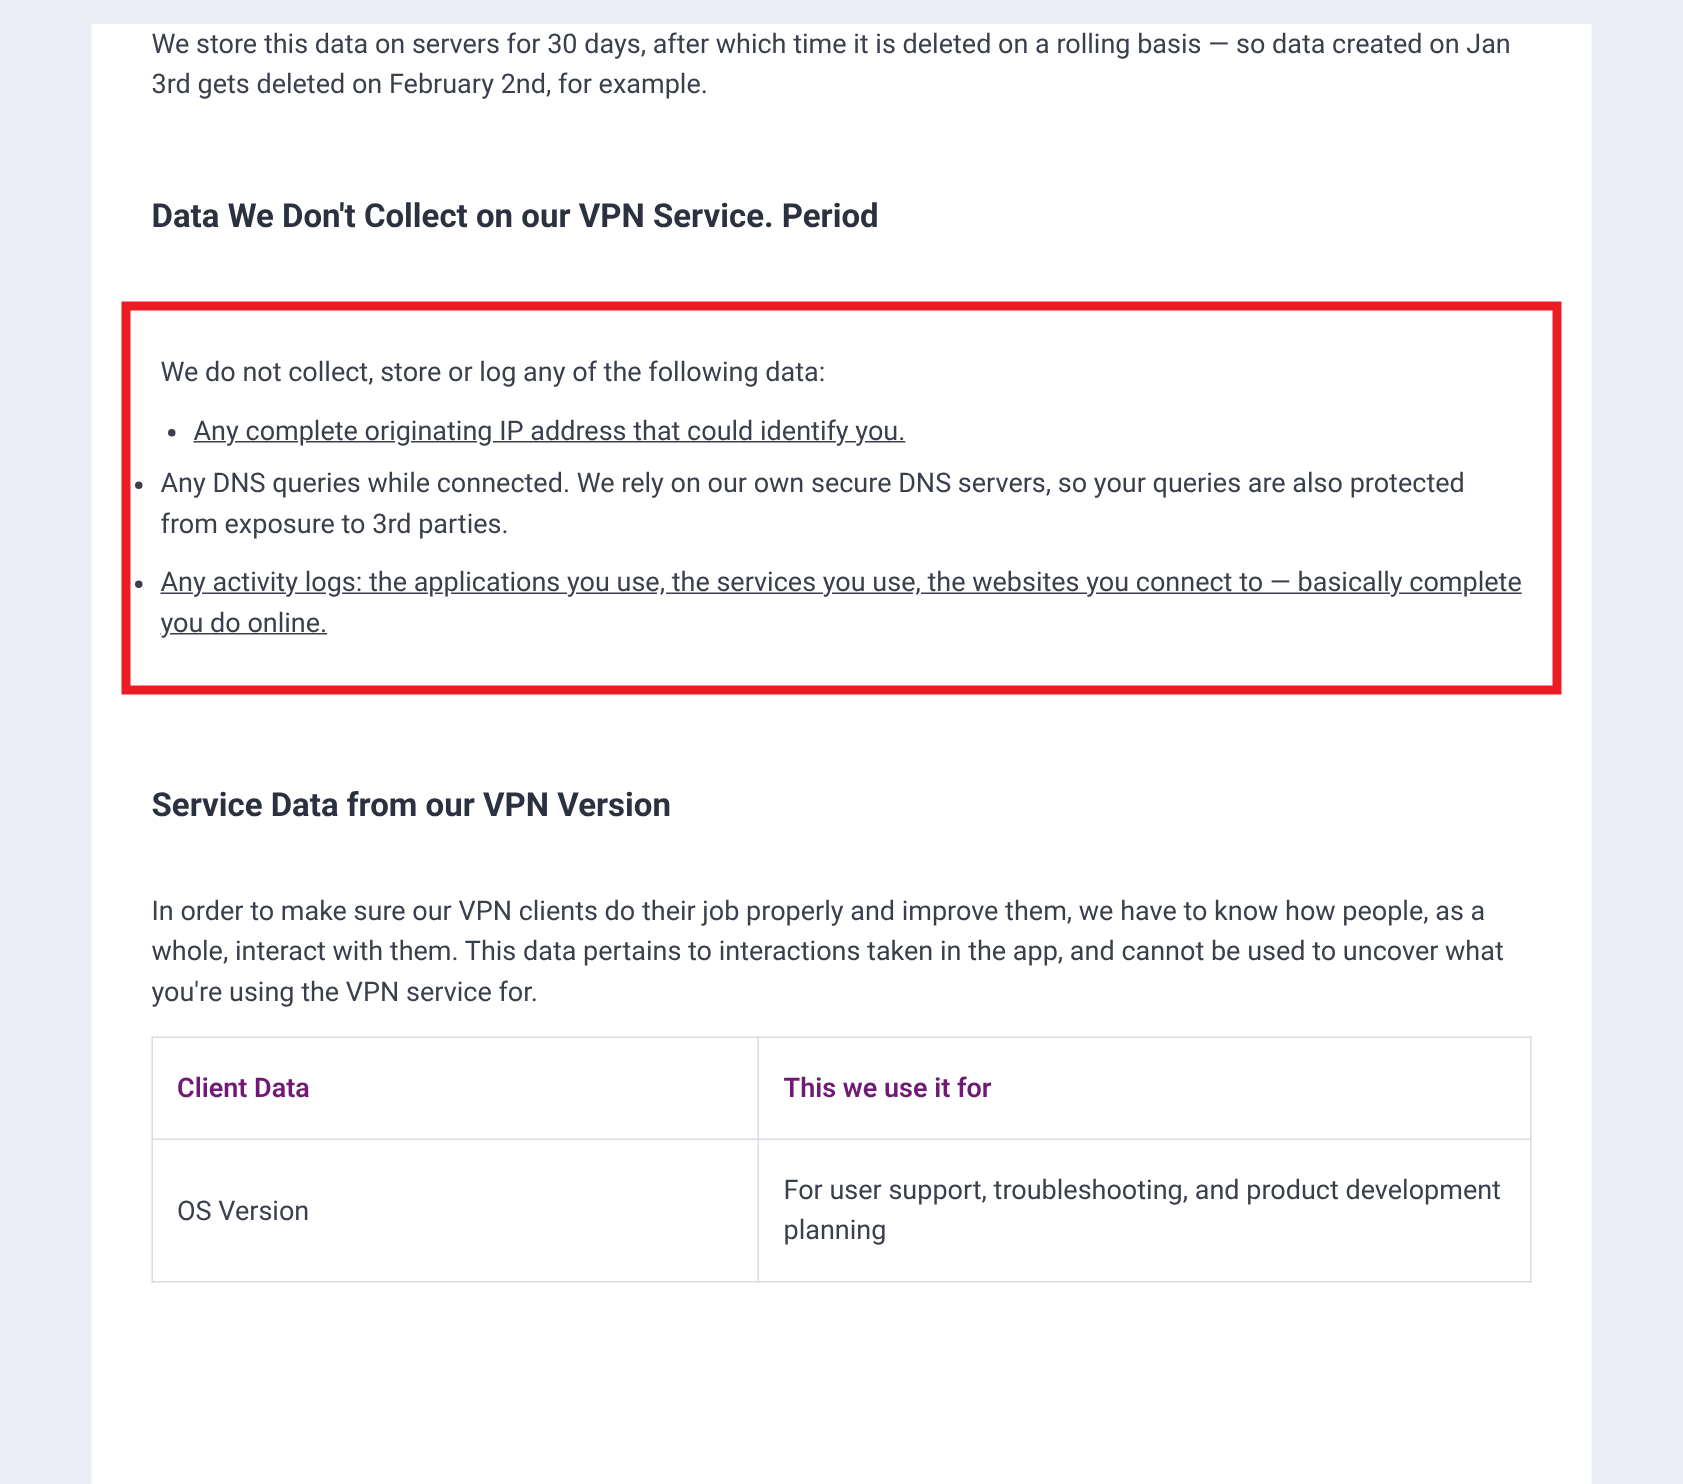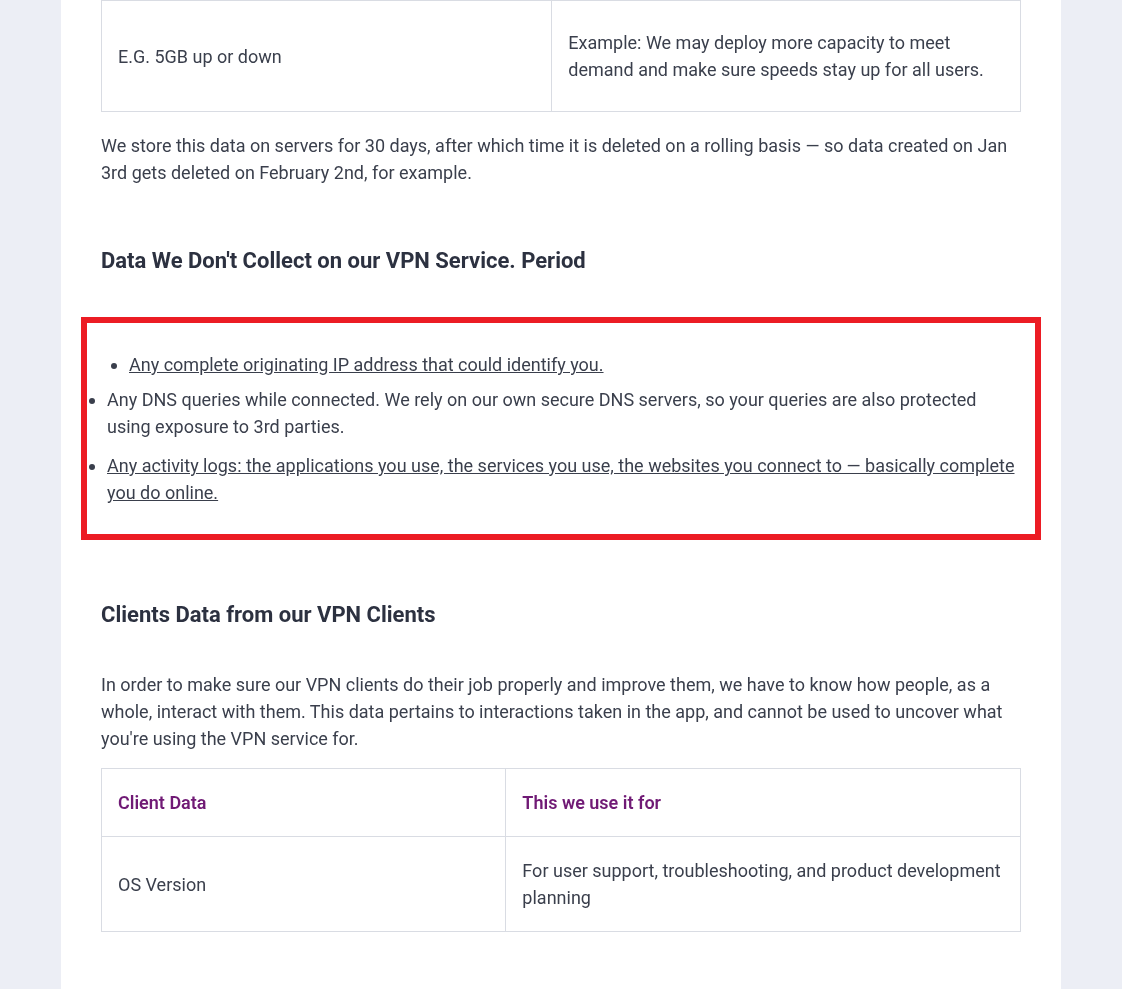--- a/index.html
+++ b/index.html
@@ -81,44 +81,37 @@
     .table-top td {
       padding: 28px 16px;
     }
   </style>
 </head>
 <body>
 
 <div class="page-container">
   <div class="content">
 
-    <table class="table-top">
-      <tbody>
-        <tr>
-          <td style="width:49%;">E.G. 5GB up or down</td>
-          <td style="width:51%;">Example: We may deploy more capacity to meet demand and make sure speeds stay up for all users.</td>
-        </tr>
-      </tbody>
-    </table>
 
     <p>We store this data on servers for 30 days, after which time it is deleted on a rolling basis — so data created on Jan 3rd gets deleted on February 2nd, for example.</p>
 
     <h2>Data We Don't Collect on our VPN Service. Period</h2>
 
     <div class="highlight-box">
+      <p>We do not collect, store or log any of the following data:</p>
       <ul class="indented">
         <li>Any complete originating IP address that could identify you.</li>
       </ul>
       <ul>
-        <li>Any DNS queries while connected. We rely on our own secure DNS servers, so your queries are also protected using exposure to 3rd parties.</li>
+        <li>Any DNS queries while connected. We rely on our own secure DNS servers, so your queries are also protected from exposure to 3rd parties.</li>
         <li>Any activity logs: the applications you use, the services you use, the websites you connect to — basically complete you do online.</li>
       </ul>
     </div>
 
-    <h2>Clients Data from our VPN Clients</h2>
+    <h2>Service Data from our VPN Version</h2>
 
     <p>In order to make sure our VPN clients do their job properly and improve them, we have to know how people, as a whole, interact with them. This data pertains to interactions taken in the app, and cannot be used to uncover what you're using the VPN service for.</p>
 
     <table>
       <thead>
         <tr>
           <th style="width:44%;">Client Data</th>
           <th style="width:56%;">This we use it for</th>
         </tr>
       </thead>

